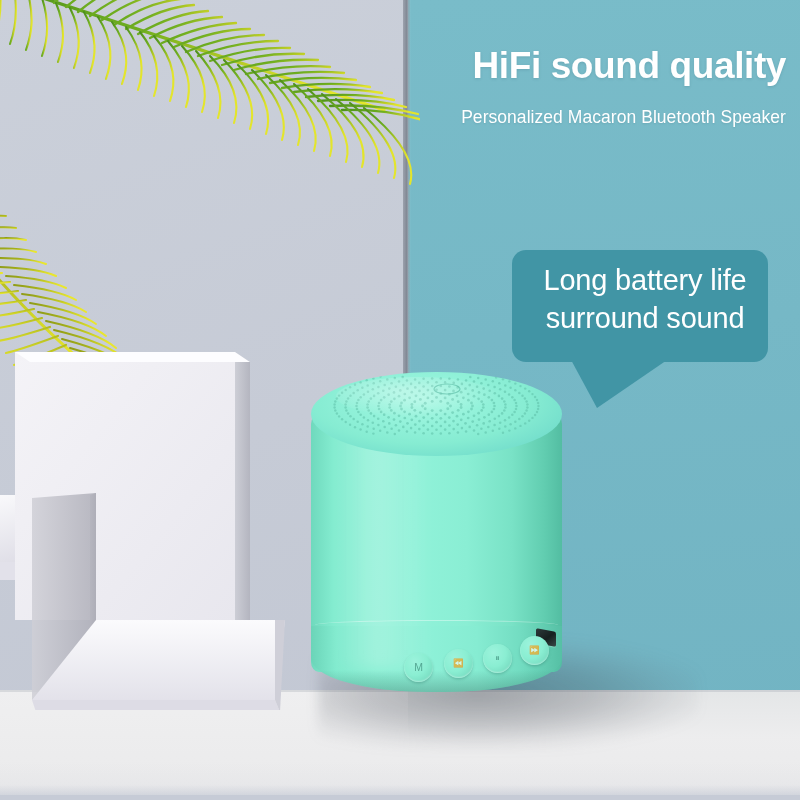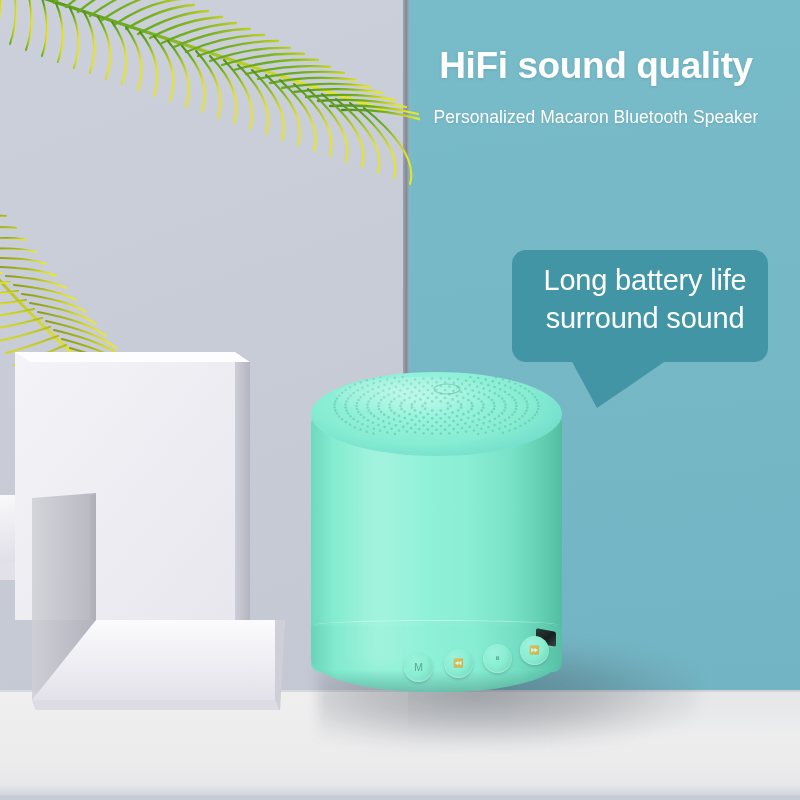--- a/index.html
+++ b/index.html
@@ -82,21 +82,21 @@
   .palm-top { left: -20px; top: -28px; }
   .palm-left { left: -62px; top: 112px; }
 
   
   .blocks { position: absolute; left: 0; top: 330px; }
 
   
   .headline-wrap {
     position: absolute;
     right: 14px; top: 46px;
-    text-align: center;
+    text-align: right;
     width: 380px;
   }
   .headline {
     color: #ffffff;
     font-size: 37px;
     font-weight: bold;
     letter-spacing: -0.4px;
     line-height: 1.06;
     white-space: nowrap;
     text-shadow: 0 1px 3px rgba(40,80,92,0.18);

